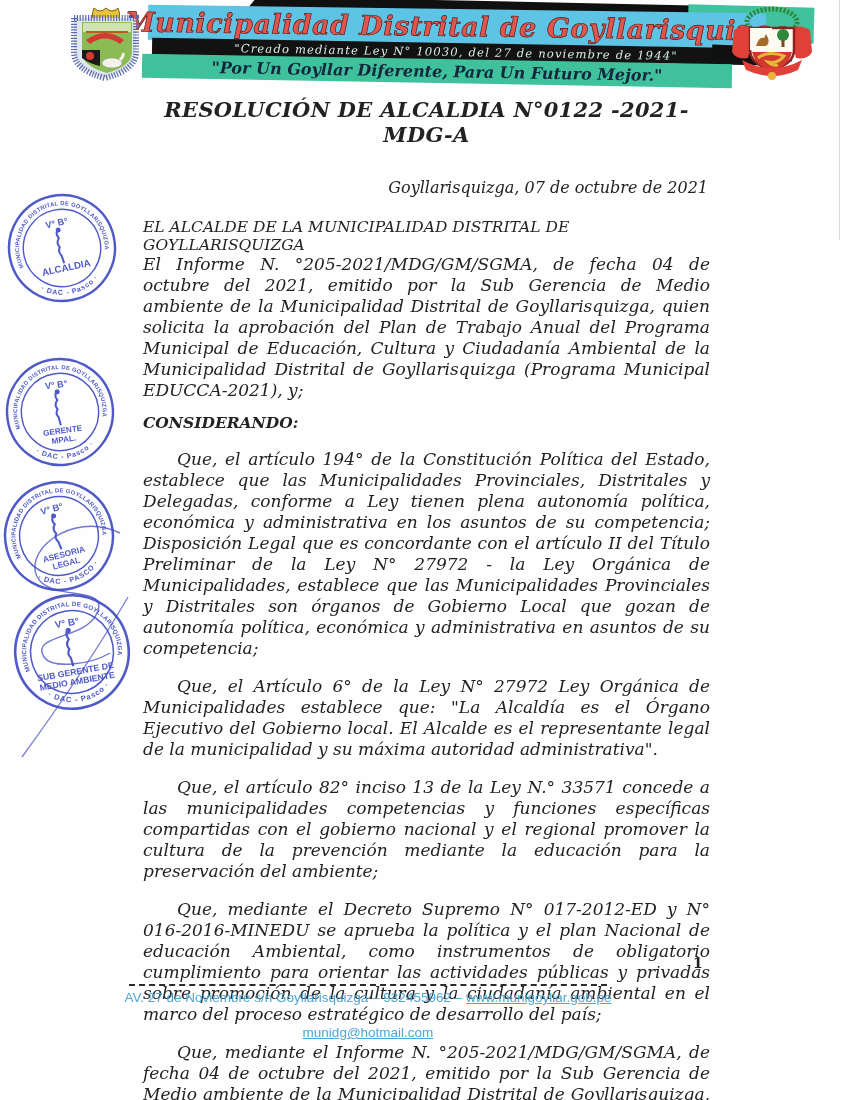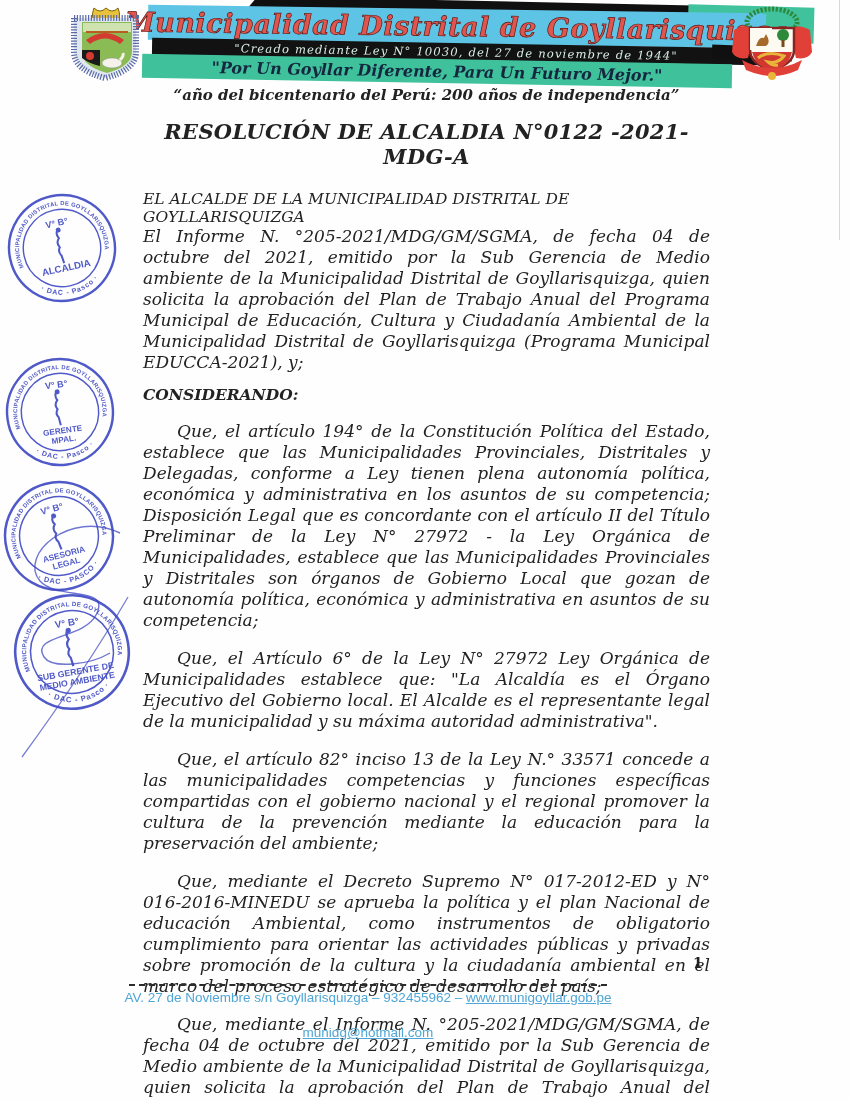--- a/index.html
+++ b/index.html
@@ -100,22 +100,22 @@
       <rect x="53.5" y="38" width="3" height="7" fill="#7a4a1a"></rect>
       <path d="M24 50 h40 q-4 16 -20 18 q-16 -2 -20 -18Z" fill="#d03830"></path>
       <path d="M30 56 q10 -8 26 -2 q-6 8 -16 6 q4 4 10 3" stroke="#e8b53a" stroke-width="3" fill="none"></path>
       <path d="M14 58 q30 16 60 0 l-4 10 q-26 12 -52 0 Z" fill="#e04038"></path>
       <circle cx="44" cy="74" r="4" fill="#e8b53a"></circle>
     </svg>
     <div class="scan-edge"></div>
   </div>
 
   <div class="content">
-    <p class="year-legend">“año del bicentenario del Perú: 200 años de independencia”</p>
     <p class="res-title">RESOLUCIÓN DE ALCALDIA N°0122 -2021-MDG-A</p>
+    <p class="dateline">Goyllarisquizga, 07 de octubre de 2021</p>
     <p class="addressee">EL ALCALDE DE LA MUNICIPALIDAD DISTRITAL DE GOYLLARISQUIZGA</p>
 
     <p class="para">El Informe N. °205-2021/MDG/GM/SGMA, de fecha 04 de octubre del 2021, emitido por la Sub Gerencia de Medio ambiente de la Municipalidad Distrital de Goyllarisquizga, quien solicita la aprobación del Plan de Trabajo Anual del Programa Municipal de Educación, Cultura y Ciudadanía Ambiental de la Municipalidad Distrital de Goyllarisquizga (Programa Municipal EDUCCA-2021), y;</p>
 
     <p class="sec-label considerando">CONSIDERANDO:</p>
     <p class="para spaced indent">Que, el artículo 194° de la Constitución Política del Estado, establece que las Municipalidades Provinciales, Distritales y Delegadas, conforme a Ley tienen plena autonomía política, económica y administrativa en los asuntos de su competencia; Disposición Legal que es concordante con el artículo II del Título Preliminar de la Ley N° 27972 - la Ley Orgánica de Municipalidades, establece que las Municipalidades Provinciales y Distritales son órganos de Gobierno Local que gozan de autonomía política, económica y administrativa en asuntos de su competencia;</p>
     <p class="para spaced indent">Que, el Artículo 6° de la Ley N° 27972 Ley Orgánica de Municipalidades establece que: "La Alcaldía es el Órgano Ejecutivo del Gobierno local. El Alcalde es el representante legal de la municipalidad y su máxima autoridad administrativa".</p>
     <p class="para spaced indent">Que, el artículo 82° inciso 13 de la Ley N.° 33571 concede a las municipalidades competencias y funciones específicas compartidas con el gobierno nacional y el regional promover la cultura de la prevención mediante la educación para la preservación del ambiente;</p>
     <p class="para spaced indent">Que, mediante el Decreto Supremo N° 017-2012-ED y N° 016-2016-MINEDU se aprueba la política y el plan Nacional de educación Ambiental, como instrumentos de obligatorio cumplimiento para orientar las actividades públicas y privadas sobre promoción de la cultura y la ciudadanía ambiental en el marco del proceso estratégico de desarrollo del país;</p>
     <p class="para spaced indent">Que, mediante el Informe N. °205-2021/MDG/GM/SGMA, de fecha 04 de octubre del 2021, emitido por la Sub Gerencia de Medio ambiente de la Municipalidad Distrital de Goyllarisquizga, quien solicita la aprobación del Plan de Trabajo Anual del Programa Municipal de Educación, Cultura y Ciudadanía Ambiental de la Municipalidad Distrital de Goyllarisquizga (Programa Municipal EDUCCA-2021);</p>

